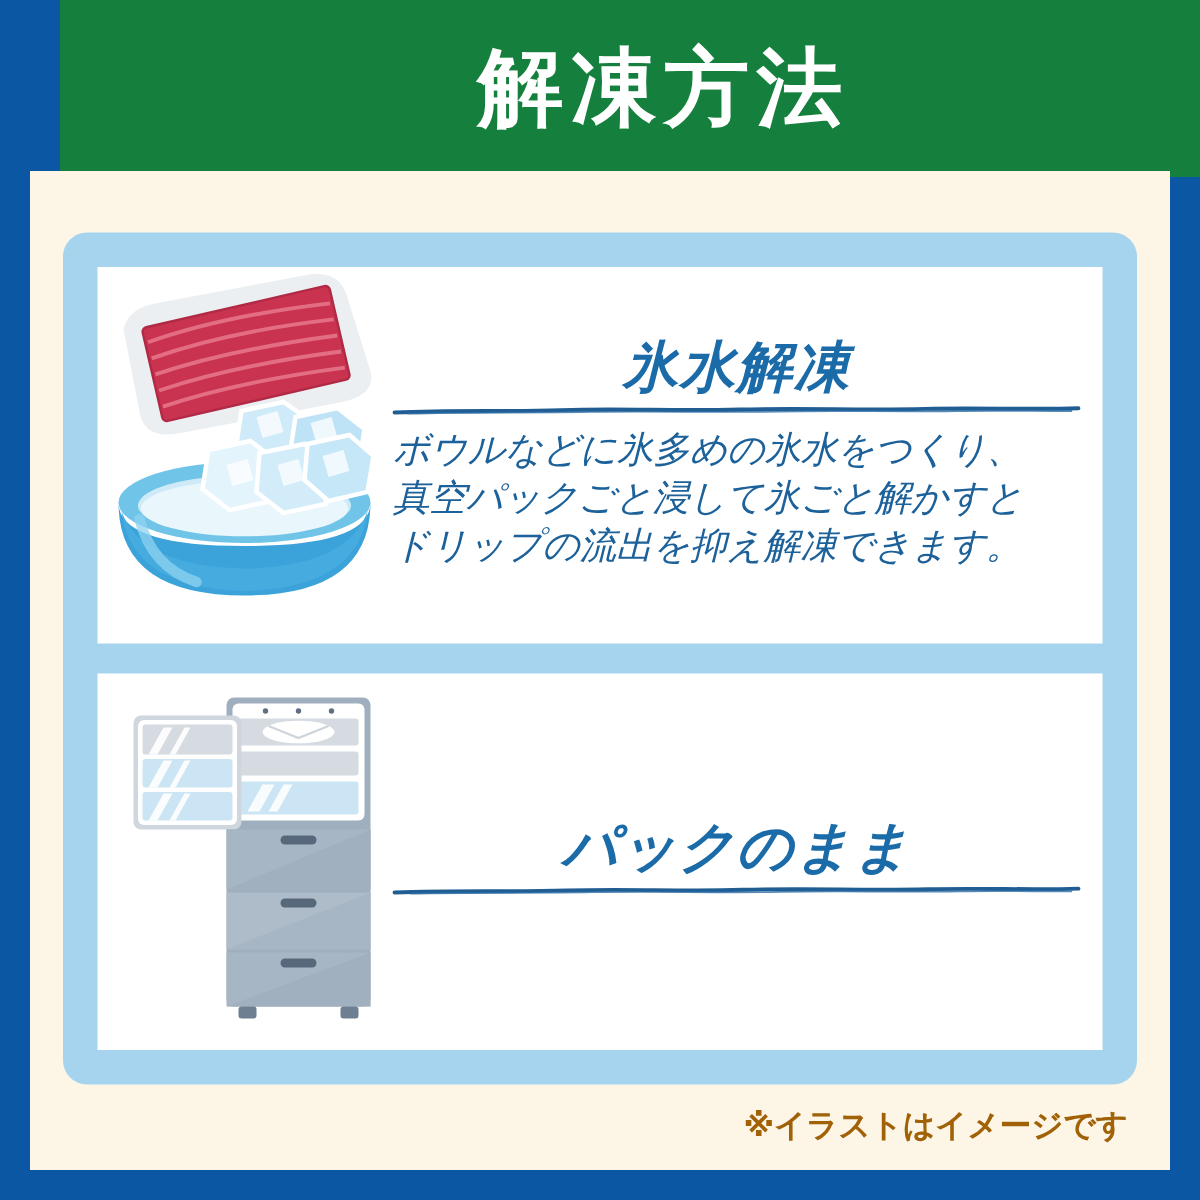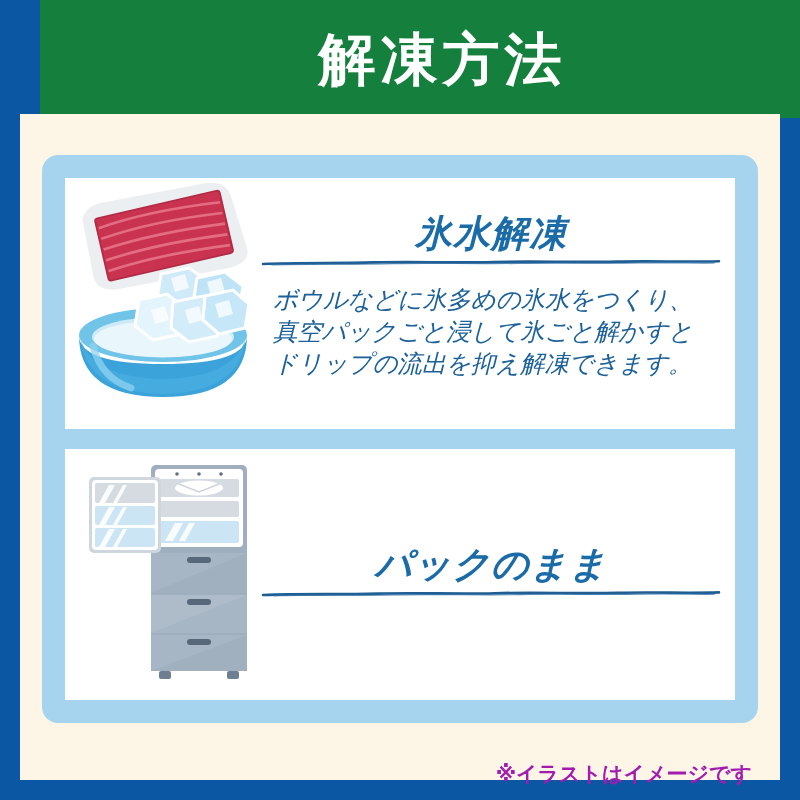--- a/index.html
+++ b/index.html
@@ -113,35 +113,34 @@
     height: 7px;
     margin: 0 0 6px 0;
     display: block;
   }
 
   .card-text {
     color: #1c6199;
     font-size: 24.5px;
     line-height: 1.30;
     letter-spacing: -0.2px;
-    margin: 12px;
+    margin: 1px;
     white-space: pre-line;
   }
 
   
   .footnote {
     position: absolute;
     right: 28px;
     top: 622px;
-    color: #a21caf;
+    color: #a16207;
     font-size: 21px;
     font-weight: bold;
     letter-spacing: 0px;
     white-space: nowrap;
-    margin-top: 24px;
   }
 
   svg { display: block; }
 </style>
 </head>
 <body>
 
 <div class="poster">
 
   <div class="header">

